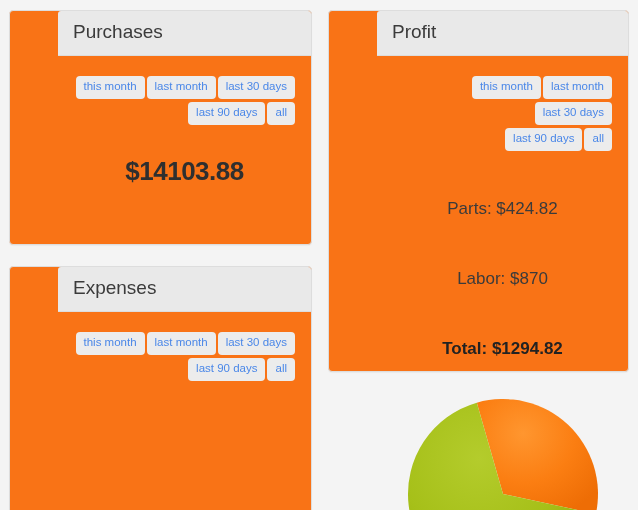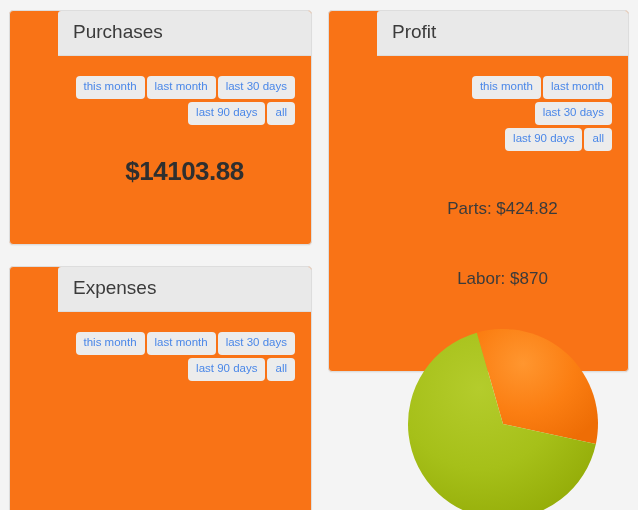--- a/index.html
+++ b/index.html
@@ -149,20 +149,21 @@
       <h3 class="panel-title">Profit</h3>
     </div>
     <div class="panel-body">
       <div class="range-buttons">
         <a class="range-btn">this month</a><a class="range-btn">last month</a><a class="range-btn">last 30 days</a><br><a class="range-btn">last 90 days</a><a class="range-btn">all</a>
       </div>
 
       <div class="profit-lines">
         <div class="profit-line">Parts: $424.82</div>
         <div class="profit-line">Labor: $870</div>
+        <div class="profit-line total">Total: $1294.82</div>
       </div>
 
       <div class="chart-wrap">
         <svg class="pie-svg" id="profit-pie" width="192" height="192" viewBox="0 0 192 192">
           <defs>
             <radialGradient id="gradParts" cx="38%" cy="30%" r="78%">
               <stop offset="0%" stop-color="#ff962f"></stop>
               <stop offset="55%" stop-color="#fb7e12"></stop>
               <stop offset="100%" stop-color="#ee6d05"></stop>
             </radialGradient>

